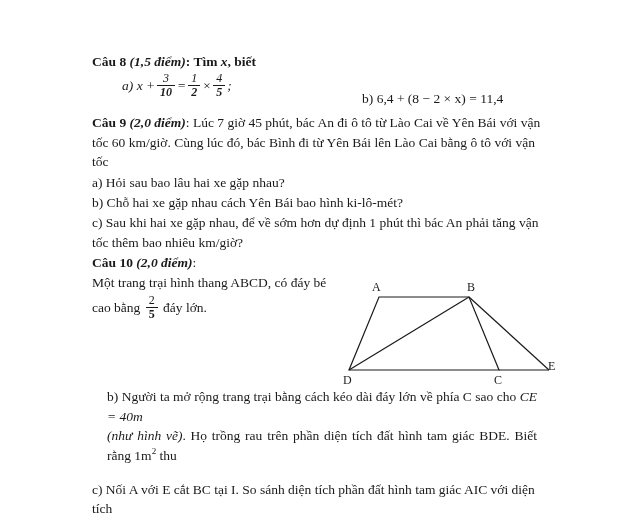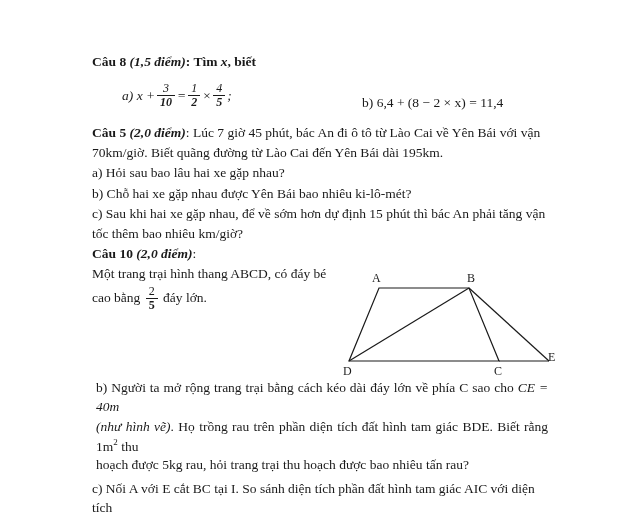--- a/index.html
+++ b/index.html
@@ -34,32 +34,32 @@
   }
   .q-head .pts {
     font-style: italic;
   }
   .line {
     margin: 0 0 1px 0;
   }
   .row-ab {
     position: relative;
     height: 40px;
-    margin-top: 12px;
+    margin-top: 2px;
   }
   .part-a {
     position: absolute;
     left: 30px;
     top: 0;
     font-style: italic;
   }
   .part-b {
     position: absolute;
     left: 270px;
-    top: 10px;
+    top: 16px;
   }
   .frac {
     display: inline-block;
     vertical-align: middle;
     text-align: center;
     font-size: 12px;
     line-height: 1.08;
     margin: 0 2px;
     position: relative;
     top: -1px;
@@ -68,21 +68,21 @@
     display: block;
     padding: 0 3px;
   }
   .frac .den {
     display: block;
     border-top: 1px solid #1a1a1a;
     padding: 0 3px;
     font-weight: bold;
   }
   .para {
-    margin: 4px;
+    margin: 15px;
     text-align: justify;
   }
   .q10-block {
     position: relative;
     margin-top: 0;
     min-height: 112px;
   }
   .q10-left {
     width: 255px;
   }
@@ -118,27 +118,27 @@
         <span>a)</span>
         <span>x +</span><span class="frac"><span class="num">3</span><span class="den">10</span></span><span>=</span><span class="frac"><span class="num">1</span><span class="den">2</span></span><span>×</span><span class="frac"><span class="num">4</span><span class="den">5</span></span><span>;</span>
       </div>
       <div class="part-b">
         <span>b)</span>
         <span>6,4 + (8 − 2 × x) = 11,4</span>
       </div>
     </div>
 
     <div class="line q-head">
-      <span>Câu 5</span>
+      <span>Câu 9</span>
       <span class="pts">(2,0 điểm)</span><span class="nobold" style="font-weight:normal">: Lúc 7 giờ 45 phút, bác An đi ô tô từ Lào Cai về Yên Bái với vận</span>
     </div>
-    <div class="line">70km/giờ. Biết quãng đường từ Lào Cai đến Yên Bái dài 195km.</div>
+    <div class="line">tốc 60 km/giờ. Cùng lúc đó, bác Bình đi từ Yên Bái lên Lào Cai bằng ô tô với vận tốc</div>
     <div class="line">a) Hỏi sau bao lâu hai xe gặp nhau?</div>
-    <div class="line">b) Chỗ hai xe gặp nhau được Yên Bái bao nhiêu ki-lô-mét?</div>
-    <div class="line">c) Sau khi hai xe gặp nhau, để về sớm hơn dự định 15 phút thì bác An phải tăng vận</div>
+    <div class="line">b) Chỗ hai xe gặp nhau cách Yên Bái bao hình ki-lô-mét?</div>
+    <div class="line">c) Sau khi hai xe gặp nhau, để về sớm hơn dự định 1 phút thì bác An phải tăng vận</div>
     <div class="line">tốc thêm bao nhiêu km/giờ?</div>
 
     <div class="line q-head">
       <span>Câu 10</span>
       <span class="pts">(2,0 điểm)</span><span style="font-weight:normal">:</span>
     </div>
 
     <div class="q10-block">
       <div class="q10-left">
         <div class="line">Một trang trại hình thang ABCD, có đáy bé</div>
@@ -165,19 +165,18 @@
             <text x="9" y="109">D</text>
             <text x="214" y="95">E</text>
           </g>
         </svg>
       </div>
     </div>
 
     <div class="para" style="margin-top:2px">
       <span>b) Người ta mở rộng trang trại bằng cách kéo dài đáy lớn về phía C sao cho </span><span class="italic">CE = 40m</span><br>
       <span class="italic">(như hình vẽ)</span><span>. Họ trồng rau trên phần diện tích đất hình tam giác BDE. Biết rằng 1m</span><sup class="sq">2</sup><span> thu</span><br>
-      <span>hoạch được 5kg rau, hỏi trang trại thu hoạch được bao nhiêu tấn rau?</span>
     </div>
 
     <div class="line" style="margin-top:2px">c) Nối A với E cắt BC tại I. So sánh diện tích phần đất hình tam giác AIC với diện tích</div>
 
   </div>
 </div>
 
 </body></html>

